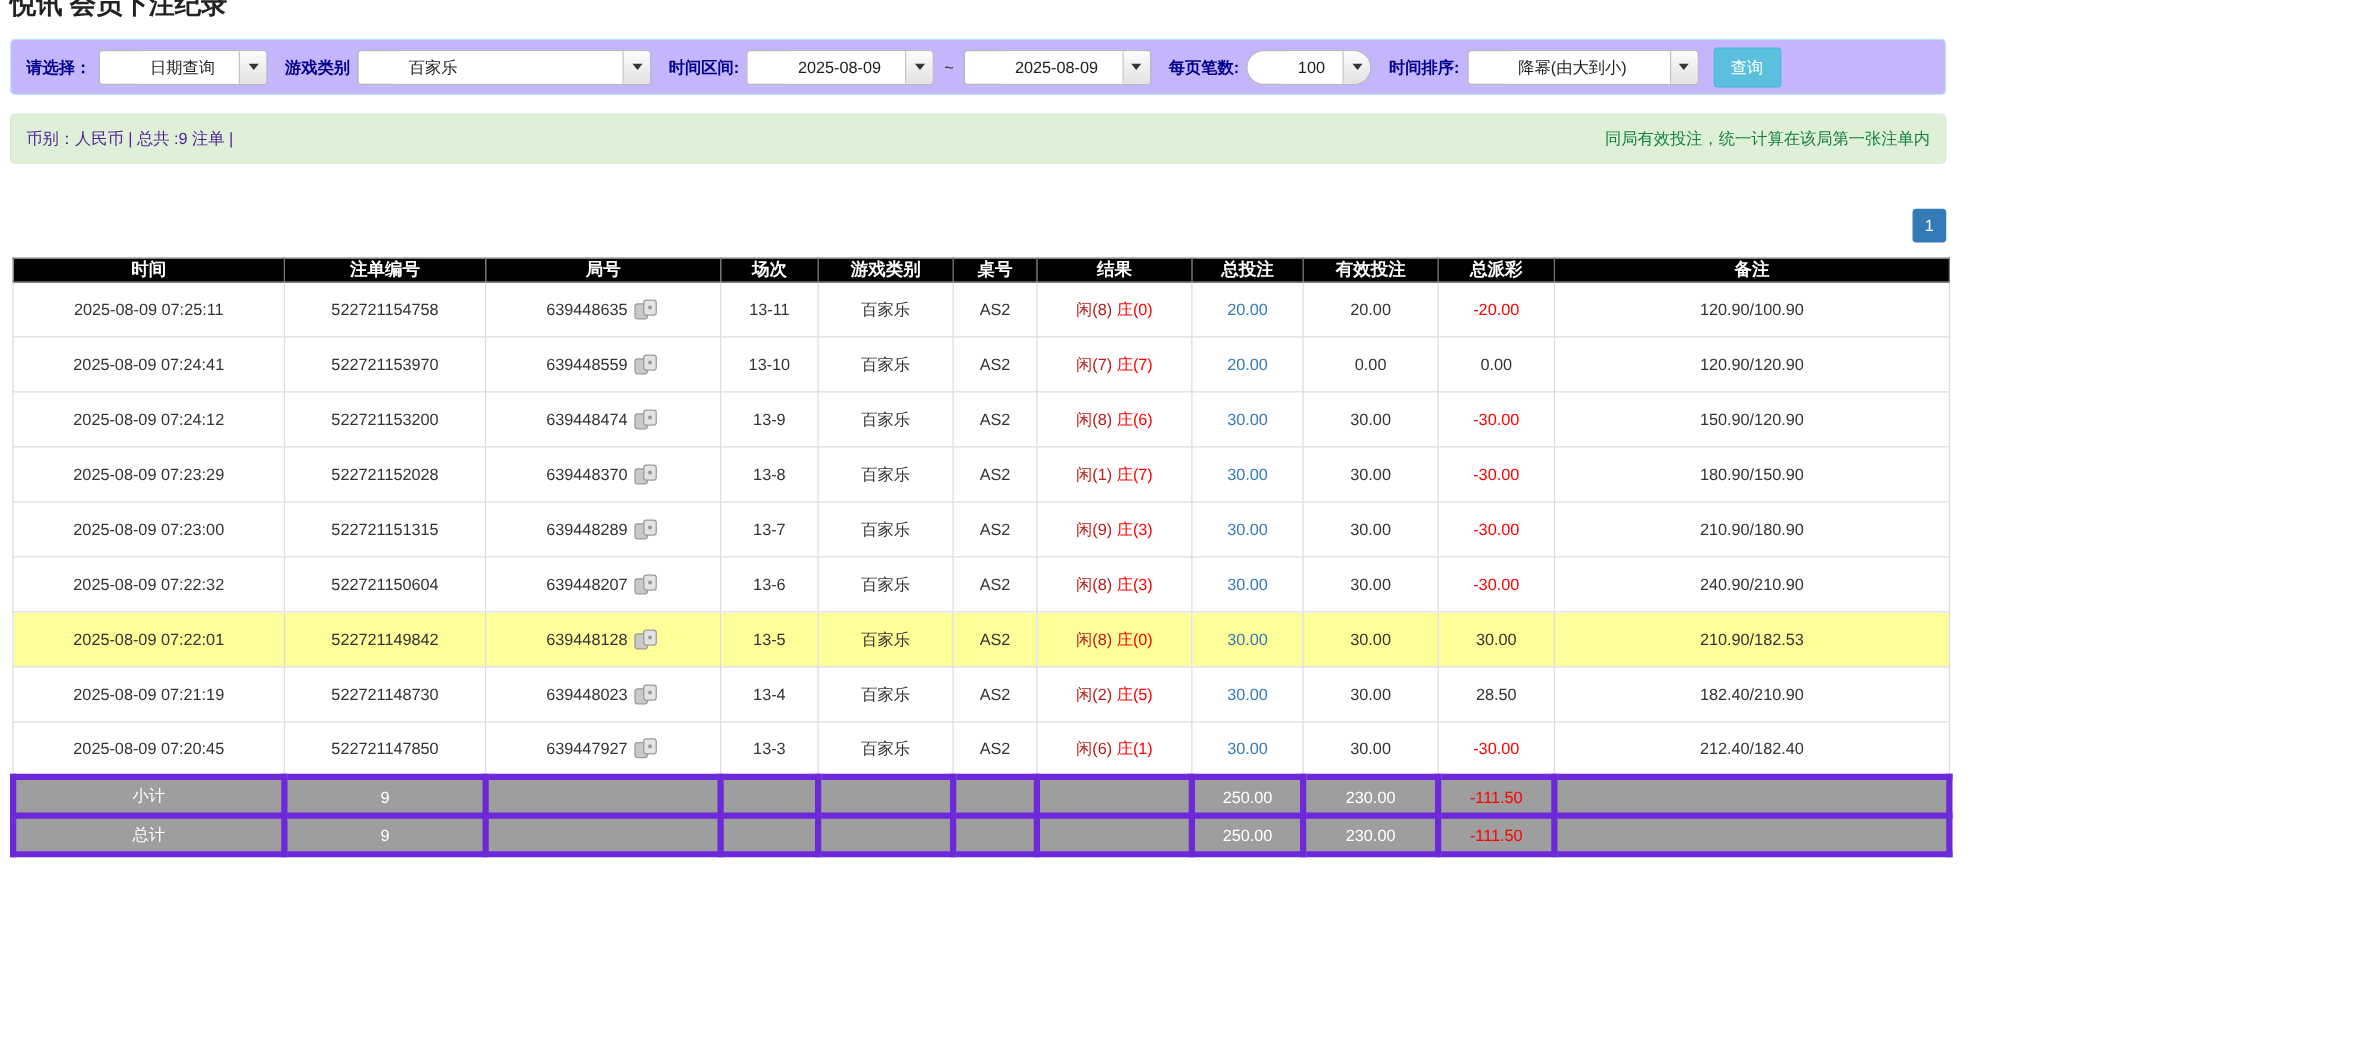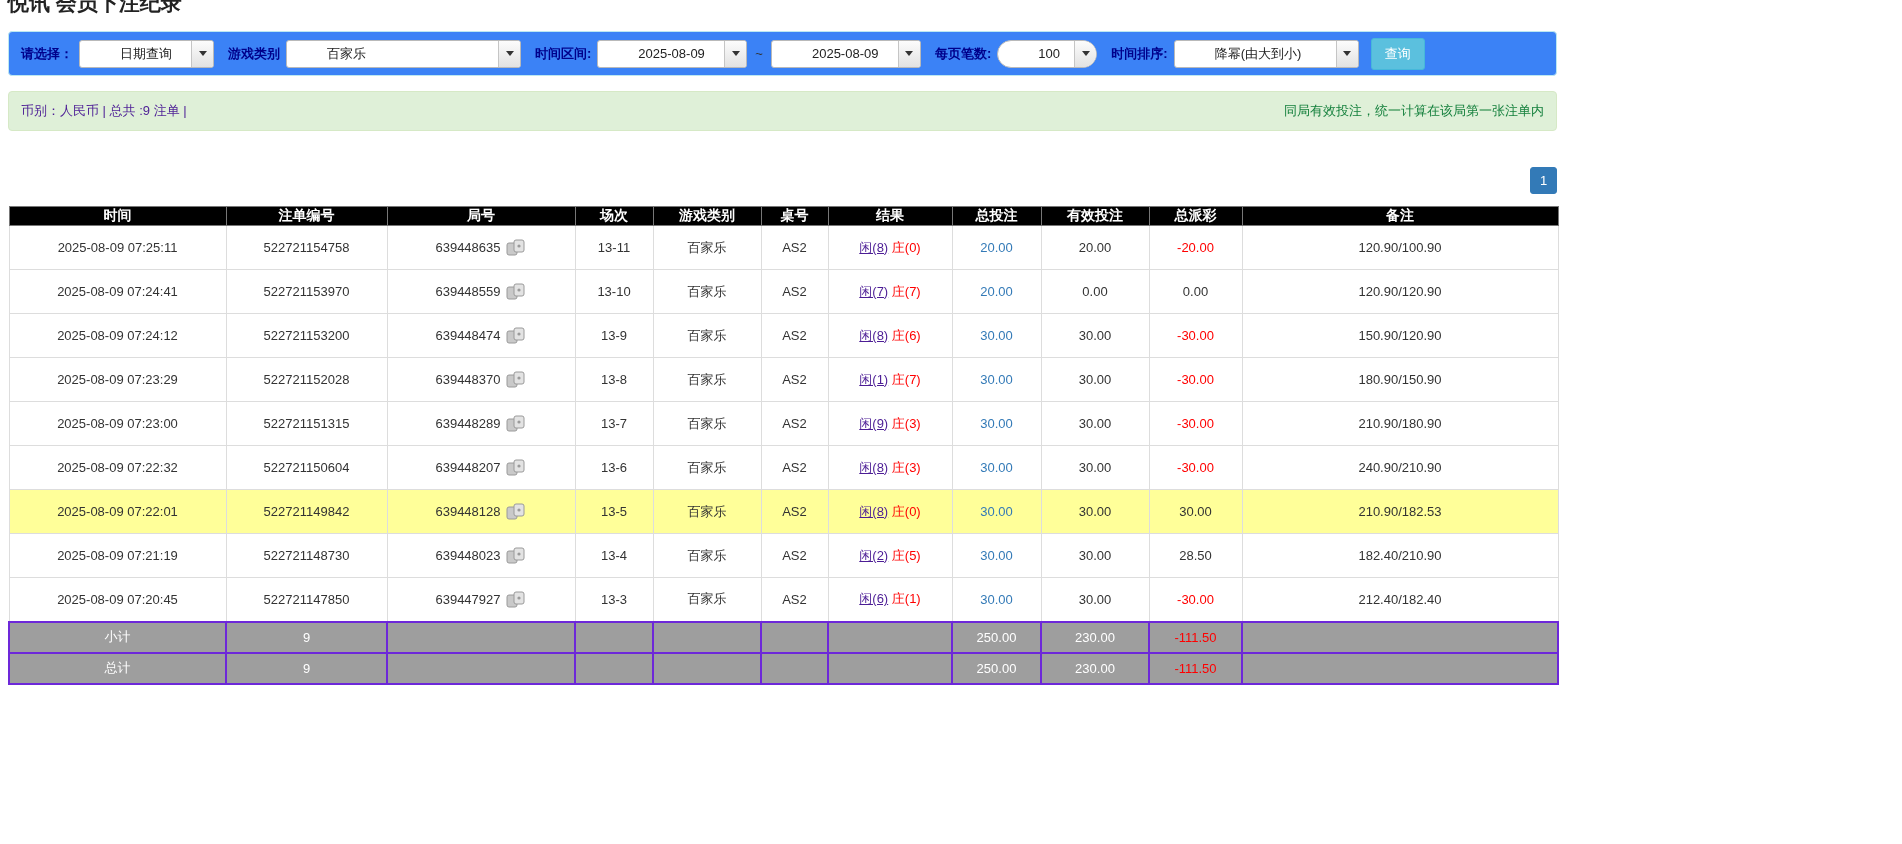--- a/index.html
+++ b/index.html
@@ -18,21 +18,21 @@
     font-size: 21px;
     font-weight: bold;
     color: #222;
     margin-top: -11px;
     white-space: nowrap;
   }
 
   
   .filter-bar {
     margin-top: 14px;
-    background: #3b82f6;
+    background: #c4b5fd;
     border: 1px solid #bce8f1;
     border-radius: 4px;
     height: 45px;
     padding: 0 10px;
     display: flex;
     align-items: center;
     gap: 6px;
   }
   .flabel { color: #00008b; font-weight: bold; font-size: 13px; margin-left: 8px; white-space: nowrap; }
   .flabel:first-child { margin-left: 2px; }
@@ -142,25 +142,25 @@
     overflow: hidden;
     white-space: nowrap;
   }
   tr.highlight td { background: #ffff99; }
   tfoot td {
     background: #9e9e9e;
     color: #fff;
     height: 31px;
     text-align: center;
     font-size: 13px;
-    border: 2px solid #6d28d9;
+    border: 5px solid #6d28d9;
   }
   .blue { color: #337ab7; text-decoration: none; cursor: pointer; }
   .red { color: #ff0000; }
-  .player { color: #4c1d95; text-decoration: underline; }
+  .player { color: #b91c1c; }
   .banker { color: #ff0000; text-align: center; }
   .round-wrap { display: inline-flex; align-items: center; gap: 5px; }
   .card-icon { display: inline-flex; cursor: pointer; }
 </style>
 </head>
 <body>
 
 <div class="page">
 
   <h1 class="page-title">悦讯 会员下注纪录</h1>

